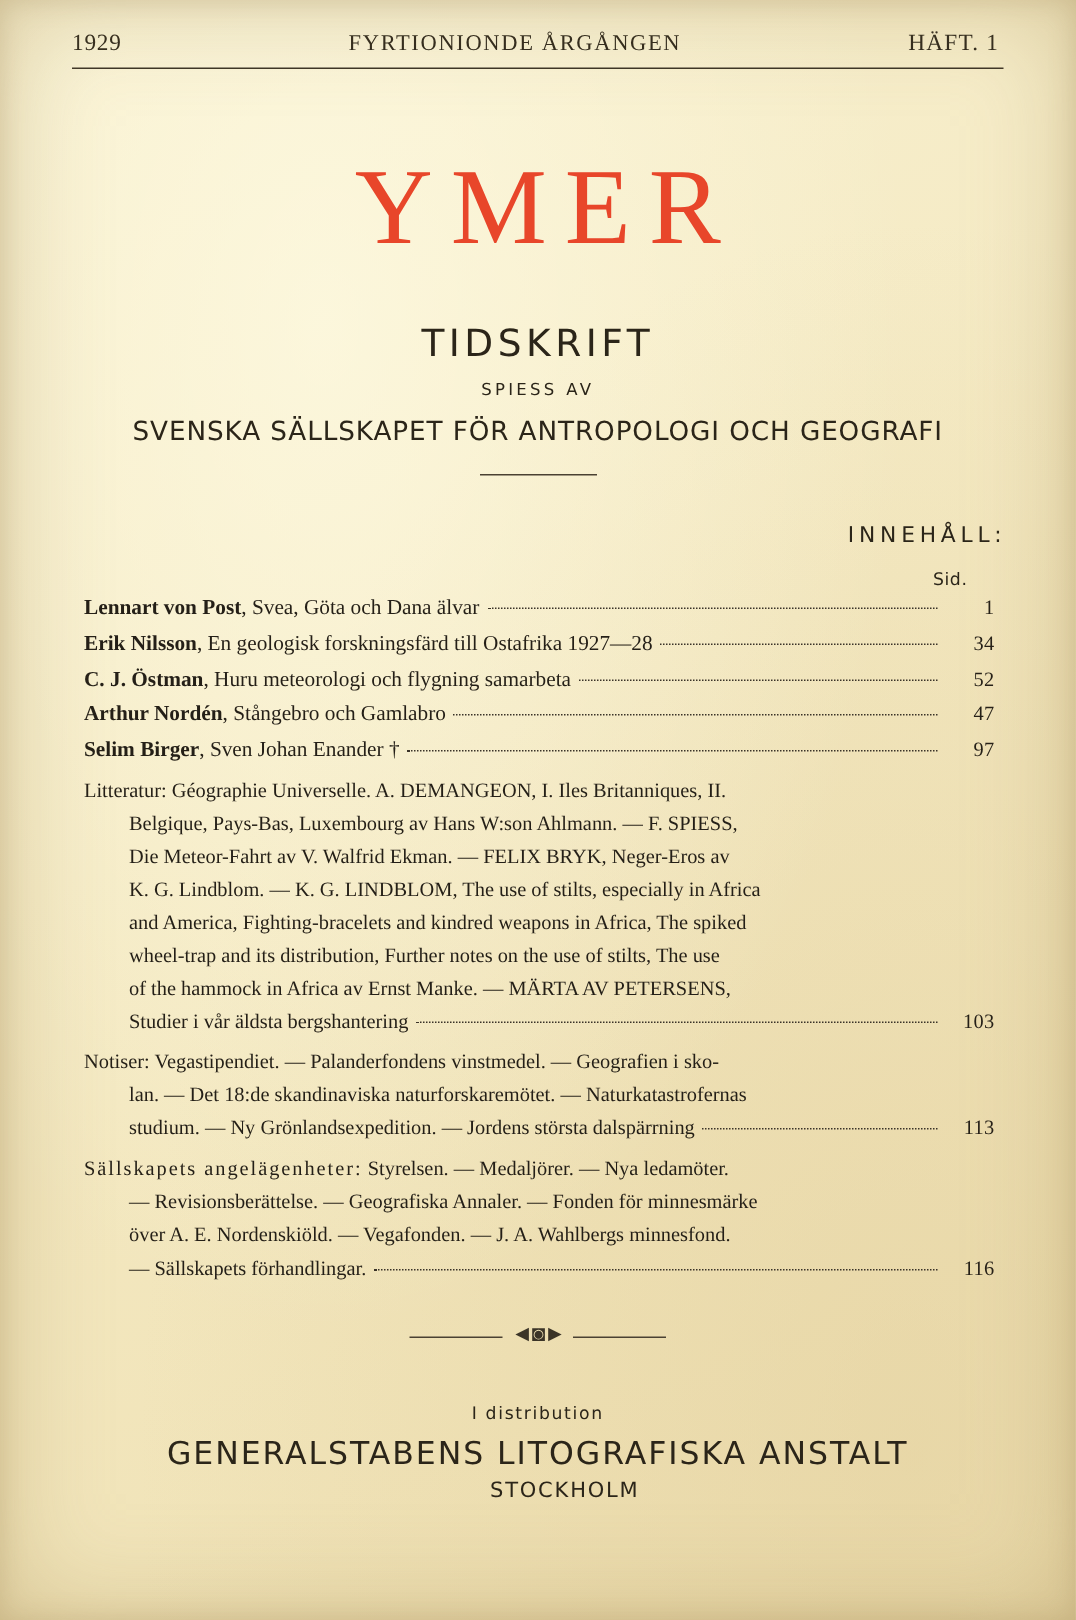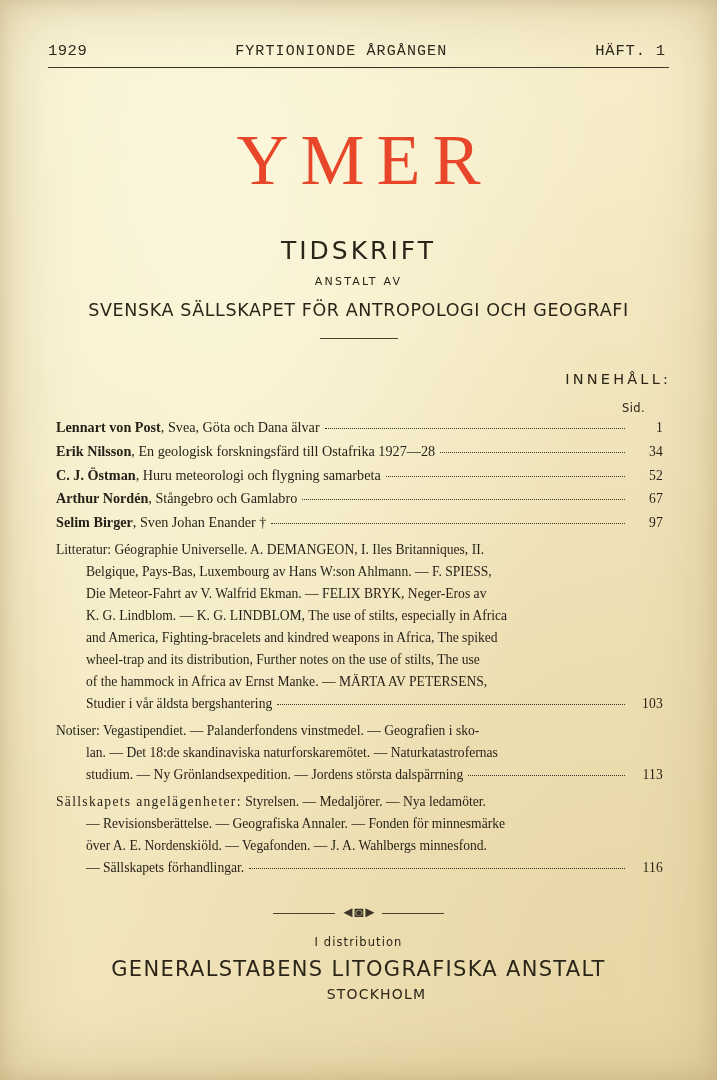--- a/index.html
+++ b/index.html
@@ -30,25 +30,25 @@
     pointer-events: none;
   }
   .content {
     position: absolute;
     left: 0; right: 0; top: 0;
     padding: 0 46px;
   }
 
   
   .runhead {
-    margin-top: 42px;
+    margin-top: 20px;
     display: flex;
     align-items: baseline;
     justify-content: space-between;
-    font-family: Liberation Mono, monospace;
+    font-family: Liberation Serif, serif;
     font-size: 15.5px;
     letter-spacing: 0.5px;
     color: #2a2419;
     padding: 0 5px 0 2px;
   }
   .runhead .center {
     font-size: 15px;
     letter-spacing: 1.1px;
   }
   .runhead .right {
@@ -230,21 +230,21 @@
   <div class="runhead">
     <div class="left">1929</div>
     <div class="center">FYRTIONIONDE ÅRGÅNGEN</div>
     <div class="right">HÄFT. 1</div>
   </div>
   <div class="rule"></div>
 
   <div class="masthead">
     <div class="ymer">YMER</div>
     <div class="tidskrift">TIDSKRIFT</div>
-    <div class="utgiven">ANSTALT AV</div>
+    <div class="utgiven">SPIESS AV</div>
     <div class="society">SVENSKA SÄLLSKAPET FÖR ANTROPOLOGI OCH GEOGRAFI</div>
     <div class="short-rule"></div>
   </div>
 
   <div class="innehall">INNEHÅLL:</div>
   <div class="sid">Sid.</div>
 
   <div class="toc">
 
     <div class="entry">
@@ -261,21 +261,21 @@
 
     <div class="entry">
       <span class="label"><b>C. J. Östman</b>, <span>Huru meteorologi och flygning samarbeta</span></span>
       <span class="dots"></span>
       <span class="pg">52</span>
     </div>
 
     <div class="entry">
       <span class="label"><b>Arthur Nordén</b>, <span>Stångebro och Gamlabro</span></span>
       <span class="dots"></span>
-      <span class="pg">67</span>
+      <span class="pg">47</span>
     </div>
 
     <div class="entry">
       <span class="label"><b>Selim Birger</b>, <span>Sven Johan Enander †</span></span>
       <span class="dots"></span>
       <span class="pg">97</span>
     </div>
 
     <div class="block">
       <span class="hang first">

